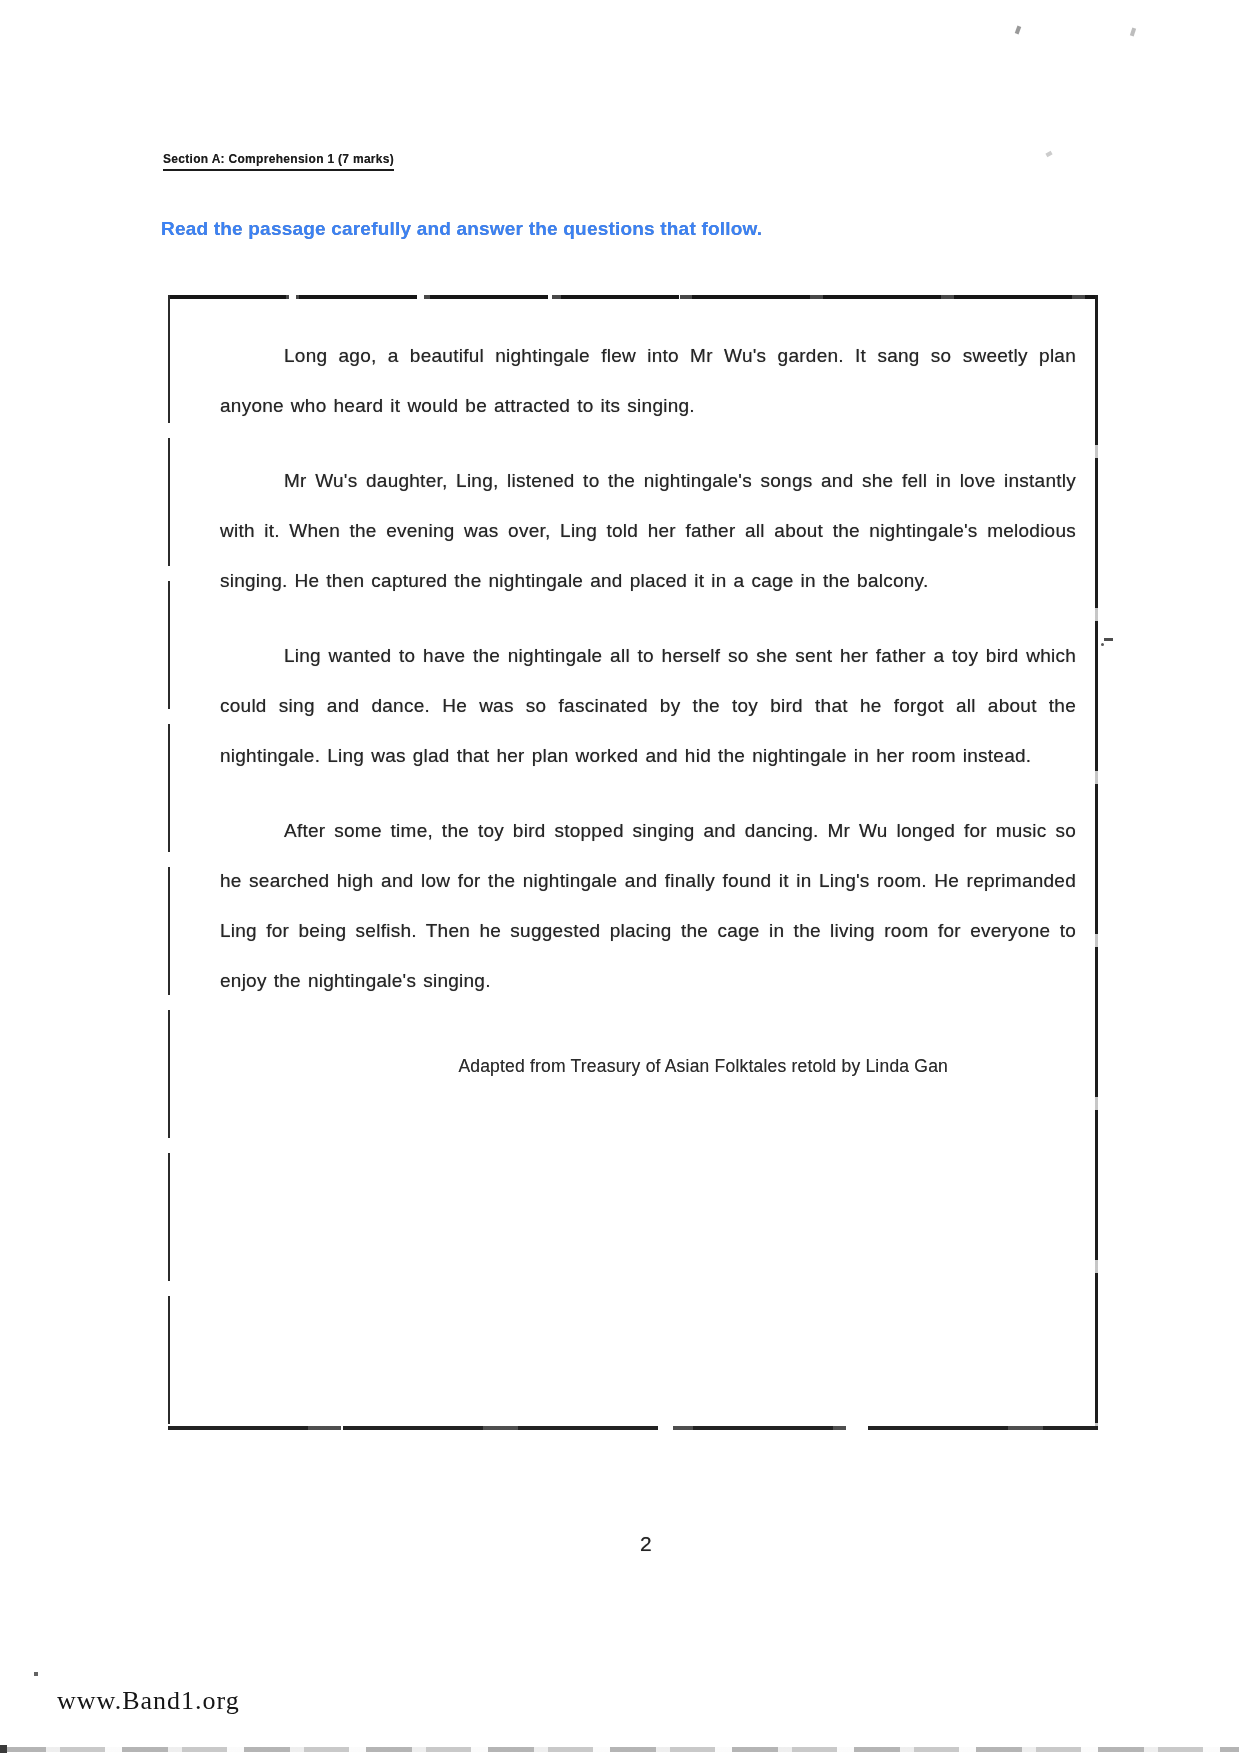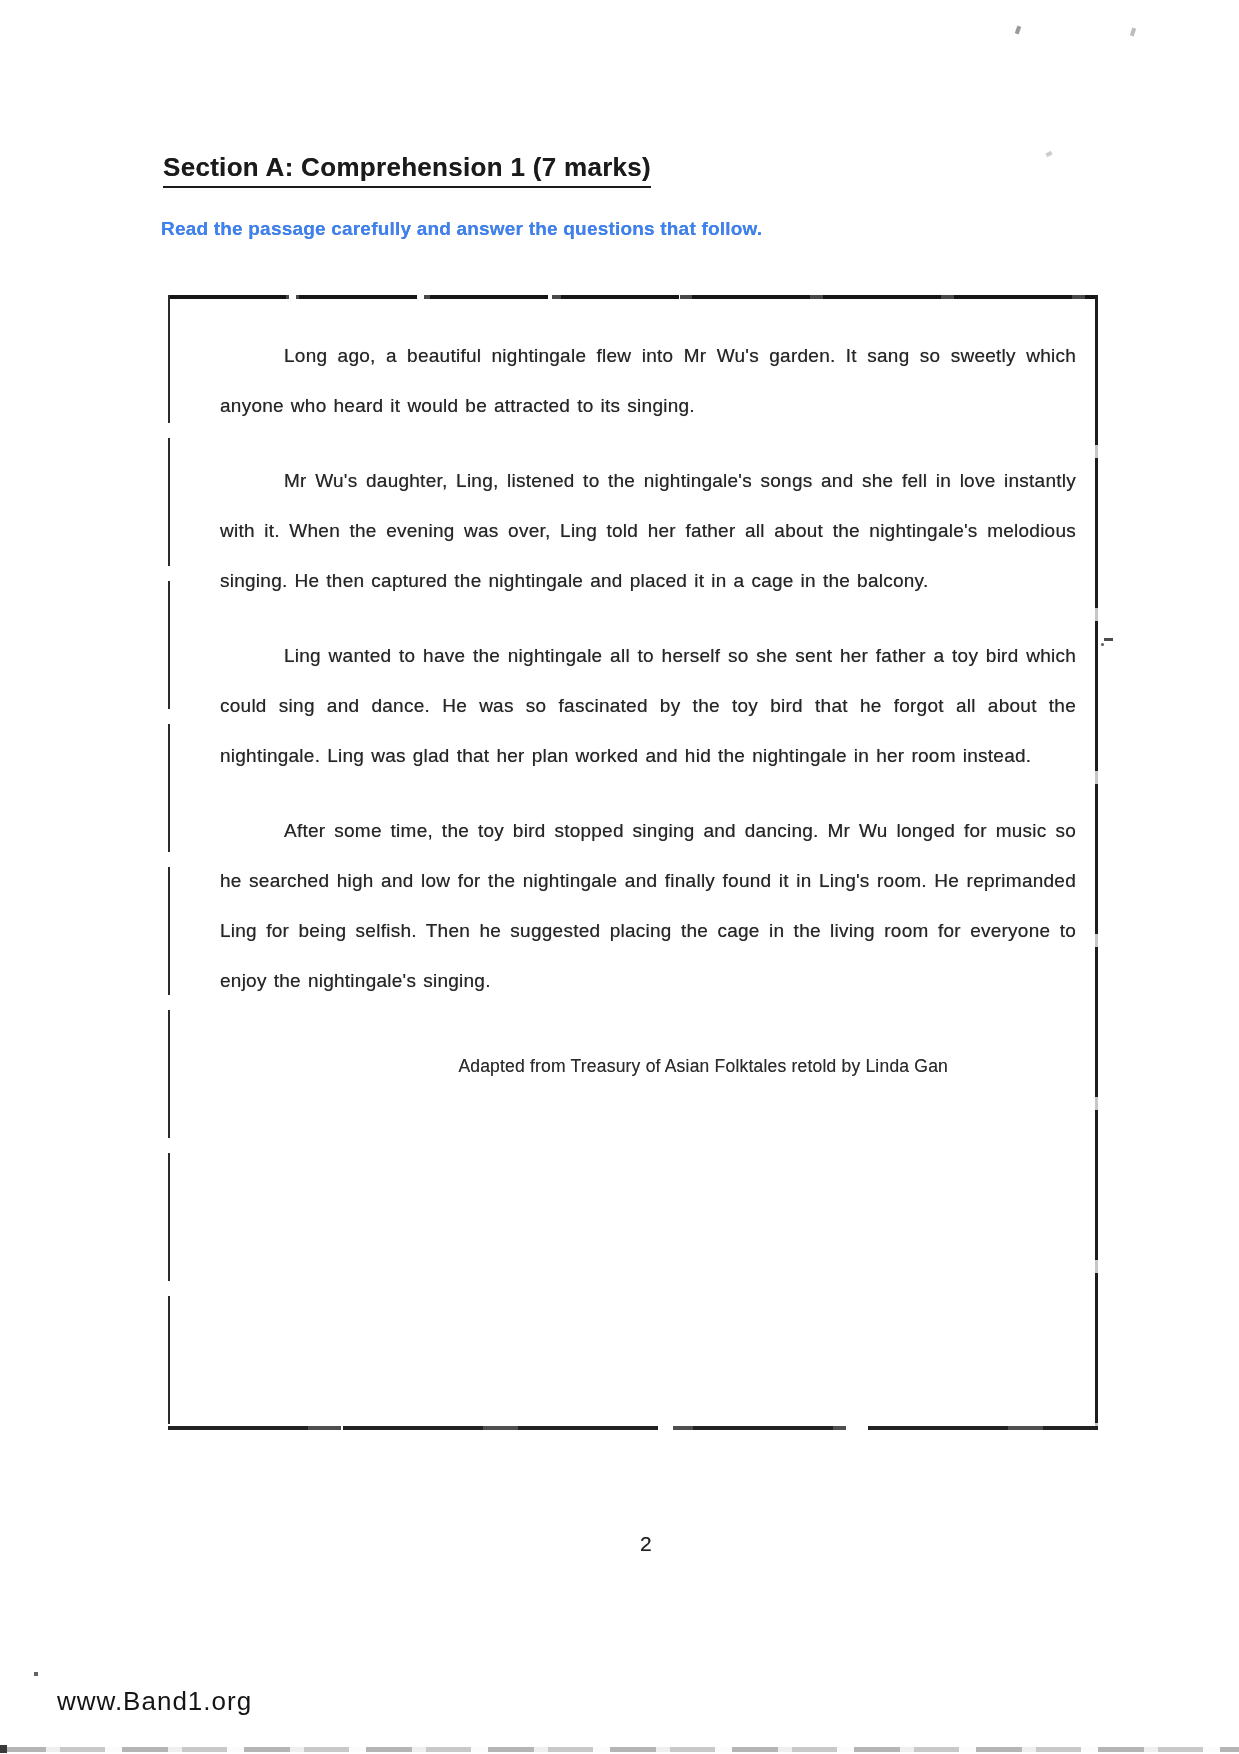--- a/index.html
+++ b/index.html
@@ -18,21 +18,21 @@
   .page {
     position: absolute;
     inset: 0;
     background: #fff;
   }
   
   .section-title {
     position: absolute;
     left: 163px;
     top: 152px;
-    font-size: 26px;
+    font-size: 12px;
     font-weight: bold;
     letter-spacing: 0.3px;
     color: #1b1b1b;
     border-bottom: 2px solid #1b1b1b;
     padding-bottom: 3px;
     text-shadow: 0 0 0.6px rgba(0,0,0,0.55);
     filter: blur(0.25px);
   }
   .instruction {
     position: absolute;
@@ -117,21 +117,21 @@
     top: 1532px;
     font-size: 21px;
     color: #242424;
     text-shadow: 0 0 0.7px rgba(0,0,0,0.6);
     filter: blur(0.25px);
   }
   .watermark {
     position: absolute;
     left: 57px;
     top: 1686px;
-    font-family: Liberation Sans, sans-serif;
+    font-family: Liberation Serif, serif;
     font-size: 26px;
     letter-spacing: 1px;
     color: #151515;
   }
   .bottom-scan-bar {
     position: absolute;
     left: 0;
     bottom: 2px;
     width: 100%;
     height: 5px;
@@ -169,21 +169,21 @@
 
   <div class="instruction">Read the passage carefully and answer the questions that follow.</div>
 
   <div class="passage-box">
     <div class="pb-border pb-top"></div>
     <div class="pb-border pb-bottom"></div>
     <div class="pb-border pb-left"></div>
     <div class="pb-border pb-right"></div>
 
     <div class="passage-text">
-      <p>Long ago, a beautiful nightingale flew into Mr Wu's garden. It sang so sweetly which anyone who heard it would be attracted to its singing.</p>
+      <p>Long ago, a beautiful nightingale flew into Mr Wu's garden. It sang so sweetly plan anyone who heard it would be attracted to its singing.</p>
       <p>Mr Wu's daughter, Ling, listened to the nightingale's songs and she fell in love instantly with it.  When the evening was over, Ling told her father all about the nightingale's melodious singing. He then captured the nightingale and placed it in a cage in the balcony.</p>
       <p>Ling wanted to have the nightingale all to herself so she sent her father a toy bird which could sing and dance. He was so fascinated by the toy bird that he forgot all about the nightingale. Ling was glad that her plan worked and hid the nightingale in her room instead.</p>
       <p>After some time, the toy bird stopped singing and dancing. Mr Wu longed for music so he searched high and low for the nightingale and finally found it in Ling's room. He reprimanded Ling for being selfish. Then he suggested placing the cage in the living room for everyone to enjoy the nightingale's singing.</p>
       <div class="attribution">Adapted from Treasury of Asian Folktales retold by Linda Gan</div>
     </div>
   </div>
 
   <div class="page-number">2</div>
 
   <div class="watermark">www.Band1.org</div>

